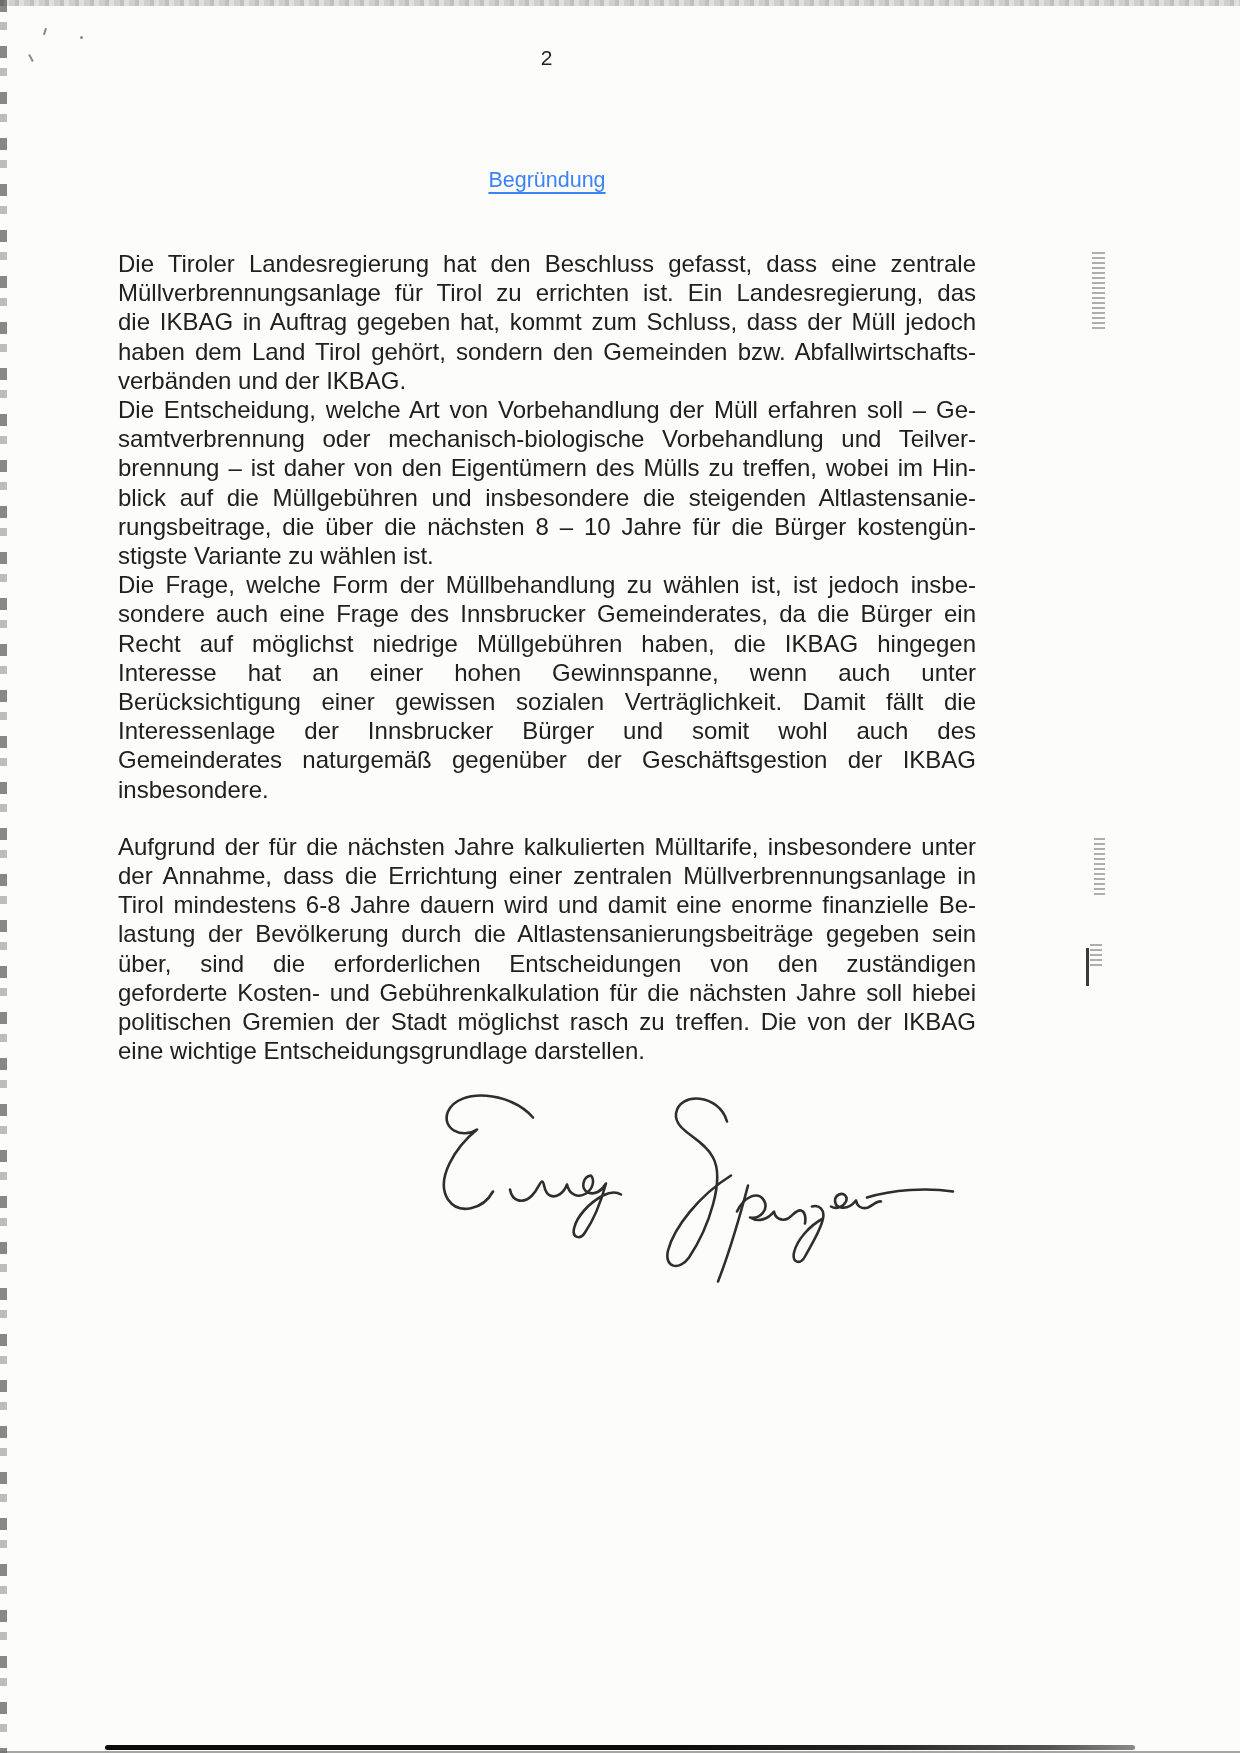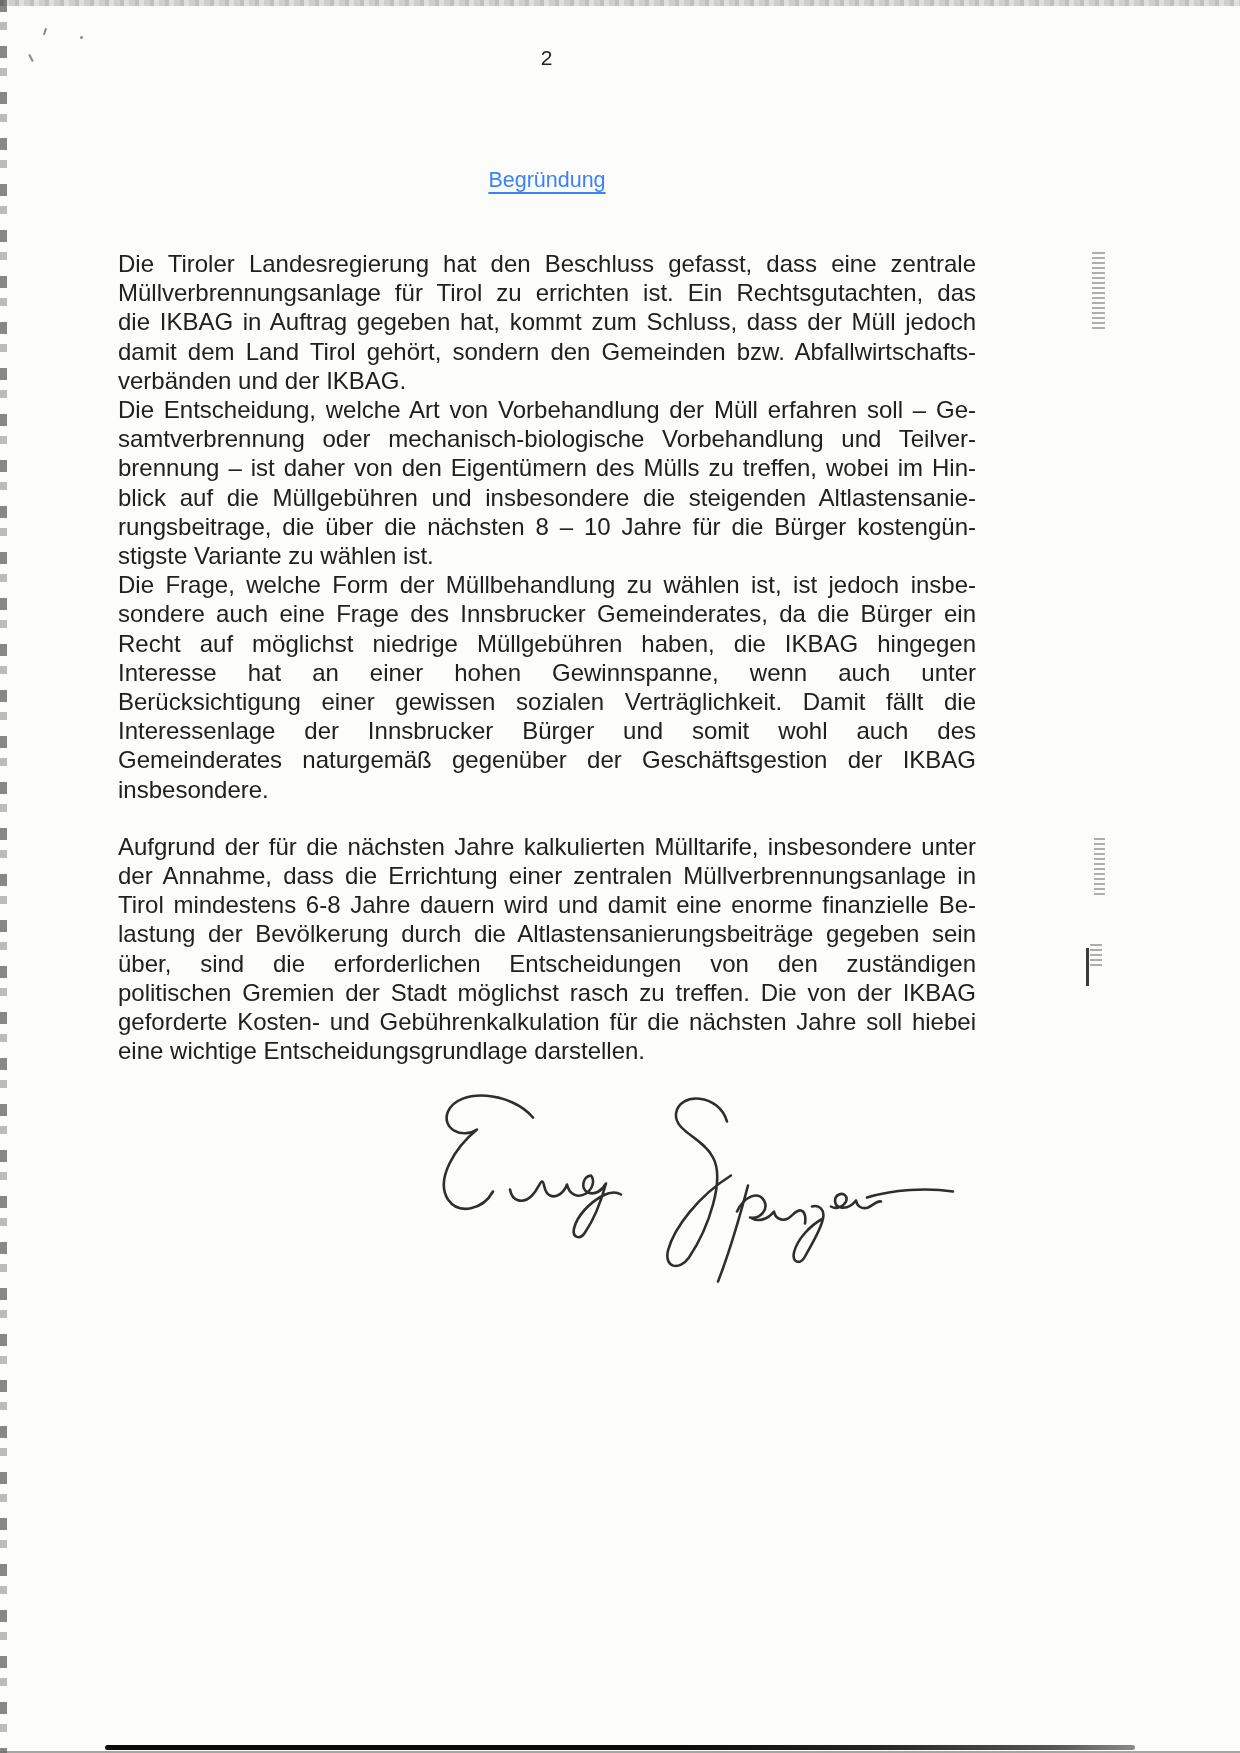--- a/index.html
+++ b/index.html
@@ -136,23 +136,23 @@
   </div>
 
   <div class="content">
     <div class="page-number">2</div>
 
     <h1 class="doc-title">Begründung</h1>
 
     <div class="body-text" id="paragraphs">
         <div class="paragraph">
           <div class="line">Die Tiroler Landesregierung hat den Beschluss gefasst, dass eine zentrale</div>
-          <div class="line">Müllverbrennungsanlage für Tirol zu errichten ist. Ein Rechtsgutachten, das</div>
+          <div class="line">Müllverbrennungsanlage für Tirol zu errichten ist. Ein Landesregierung, das</div>
           <div class="line">die IKBAG in Auftrag gegeben hat, kommt zum Schluss, dass der Müll jedoch</div>
-          <div class="line">damit dem Land Tirol gehört, sondern den Gemeinden bzw. Abfallwirtschafts-</div>
+          <div class="line">haben dem Land Tirol gehört, sondern den Gemeinden bzw. Abfallwirtschafts-</div>
           <div class="line last">verbänden und der IKBAG.</div>
         </div>
         <div class="paragraph">
           <div class="line">Die Entscheidung, welche Art von Vorbehandlung der Müll erfahren soll – Ge-</div>
           <div class="line">samtverbrennung oder mechanisch-biologische Vorbehandlung und Teilver-</div>
           <div class="line">brennung – ist daher von den Eigentümern des Mülls zu treffen, wobei im Hin-</div>
           <div class="line">blick auf die Müllgebühren und insbesondere die steigenden Altlastensanie-</div>
           <div class="line">rungsbeitrage, die über die nächsten 8 – 10 Jahre für die Bürger kostengün-</div>
           <div class="line last">stigste Variante zu wählen ist.</div>
         </div>
@@ -165,22 +165,22 @@
           <div class="line">Interessenlage der Innsbrucker Bürger und somit wohl auch des</div>
           <div class="line">Gemeinderates naturgemäß gegenüber der Geschäftsgestion der IKBAG</div>
           <div class="line last">insbesondere.</div>
         </div>
         <div class="paragraph gap-before">
           <div class="line">Aufgrund der für die nächsten Jahre kalkulierten Mülltarife, insbesondere unter</div>
           <div class="line">der Annahme, dass die Errichtung einer zentralen Müllverbrennungsanlage in</div>
           <div class="line">Tirol mindestens 6-8 Jahre dauern wird und damit eine enorme finanzielle Be-</div>
           <div class="line">lastung der Bevölkerung durch die Altlastensanierungsbeiträge gegeben sein</div>
           <div class="line">über, sind die erforderlichen Entscheidungen von den zuständigen</div>
+          <div class="line">geforderte Kosten- und Gebührenkalkulation für die nächsten Jahre soll hiebei</div>
           <div class="line">politischen Gremien der Stadt möglichst rasch zu treffen. Die von der IKBAG</div>
-          <div class="line">geforderte Kosten- und Gebührenkalkulation für die nächsten Jahre soll hiebei</div>
           <div class="line last">eine wichtige Entscheidungsgrundlage darstellen.</div>
         </div>
       </div>
   </div>
 
   <div class="signature" aria-label="Eugen Sprenger">
     <svg viewBox="0 0 540 225" xmlns="http://www.w3.org/2000/svg" role="img">
       <g fill="none" stroke="#1d1d1d" stroke-width="2.6" stroke-linecap="round" stroke-linejoin="round" opacity="0.92">
 
         <path d="M118,38 C96,12 44,8 33,32 C26,49 47,60 62,50 C40,68 20,100 33,120 C44,136 68,130 78,112"></path>

